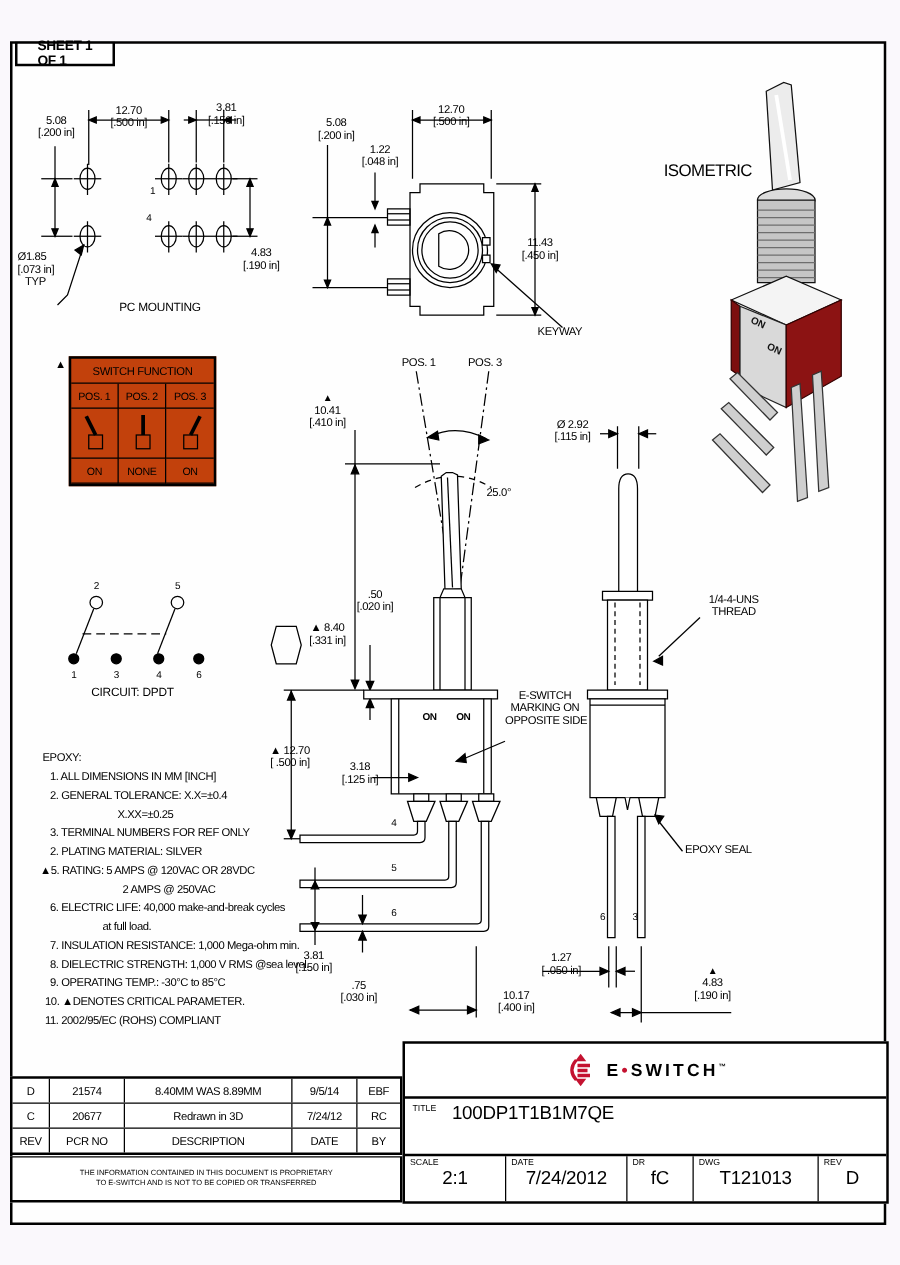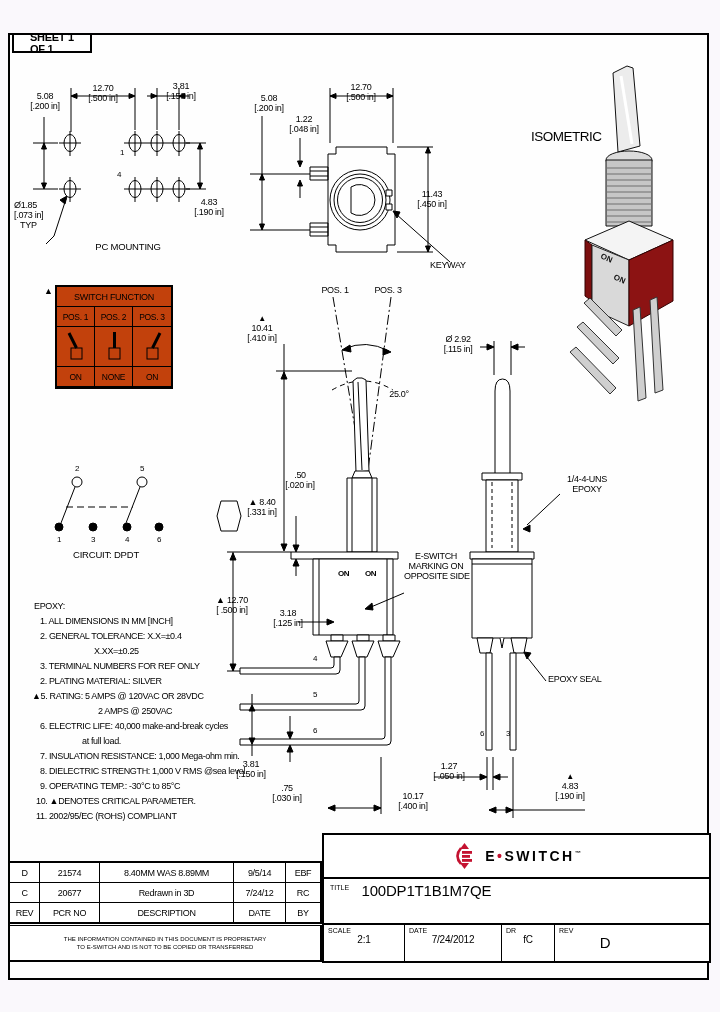--- a/index.html
+++ b/index.html
@@ -41,21 +41,21 @@
   .brandtxt{font-size:14px;font-weight:bold;letter-spacing:2.5px;}
   .brandtxt .dot{color:#c41230;}
   .brandtxt sup{font-size:6px;letter-spacing:0;}
   .tb .trow{height:46px;border-bottom:2px solid #000;box-sizing:border-box;padding:3px 6px;}
   .tb .tlab{font-size:7px;display:inline-block;vertical-align:top;margin-top:2px;}
   .tb .tval{font-size:15px;display:inline-block;margin-left:8px;letter-spacing:-0.2px;}
   .tb .brow{display:grid;grid-template-columns:81px 97px 53px 100px 1fr;height:36px;}
   .tb .brow > div{border-right:1px solid #000;padding:2px 4px;box-sizing:border-box;}
   .tb .brow > div:last-child{border-right:none;}
   .tb .blab{font-size:7px;display:block;}
-  .tb .bval{font-size:10px;display:block;text-align:center;letter-spacing:-0.2px;}
+  .tb .bval{font-size:15px;display:block;text-align:center;letter-spacing:-0.2px;}
   
   .note-line{position:absolute;font-size:9px;line-height:11px;letter-spacing:-0.35px;white-space:nowrap;}
 </style>
 </head>
 <body>
 
 <div class="sheet">
   <div class="frame"></div>
 
   <svg class="lines" xmlns="http://www.w3.org/2000/svg" stroke="#000" stroke-width="1" fill="none">
@@ -383,21 +383,21 @@
     <span>10.17</span>
       <span>[.400 in]</span>
     </div>
 
   <div class="lbl" style="left:434px;top:334px;width:48px;">
     <span>Ø  2.92</span>
       <span>[.115 in]</span>
     </div>
   <div class="lbl" style="left:558px;top:474px;width:58px;">
     <span>1/4-4-UNS</span>
-      <span>EPOXY</span>
+      <span>THREAD</span>
     </div>
   <div class="lbl left" style="left:548px;top:674px;width:64px;">EPOXY SEAL</div>
   <div class="lbl sm" style="left:477px;top:729px;width:10px;">6</div>
   <div class="lbl sm" style="left:503px;top:729px;width:10px;">3</div>
   <div class="lbl" style="left:428px;top:761px;width:42px;">
     <span>1.27</span>
       <span>[ .050 in]</span>
     </div>
   <div class="lbl" style="left:548px;top:772px;width:44px;">
     <span class="flagblk">▲</span>
@@ -511,18 +511,22 @@
         </div>
       <div>
         <span class="blab">DATE</span>
           <span class="bval">7/24/2012</span>
         </div>
       <div>
         <span class="blab">DR</span>
           <span class="bval">fC</span>
         </div>
       <div>
+        <span class="blab">DWG</span>
+          <span class="bval" style="font-size:15px;">T121013</span>
+        </div>
+      <div>
         <span class="blab">REV</span>
           <span class="bval" style="font-size:15px;">D</span>
         </div>
     </div>
   </div>
 </div>
 
 </body></html>

